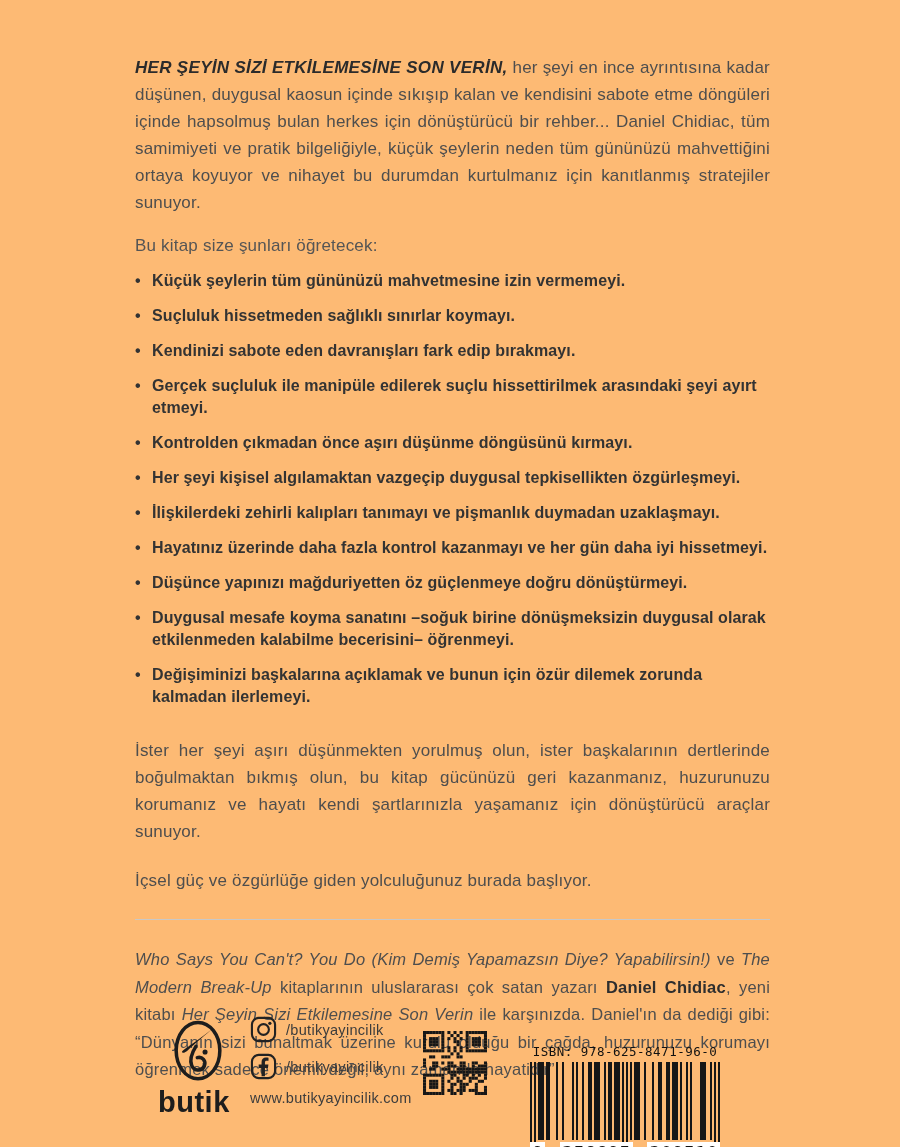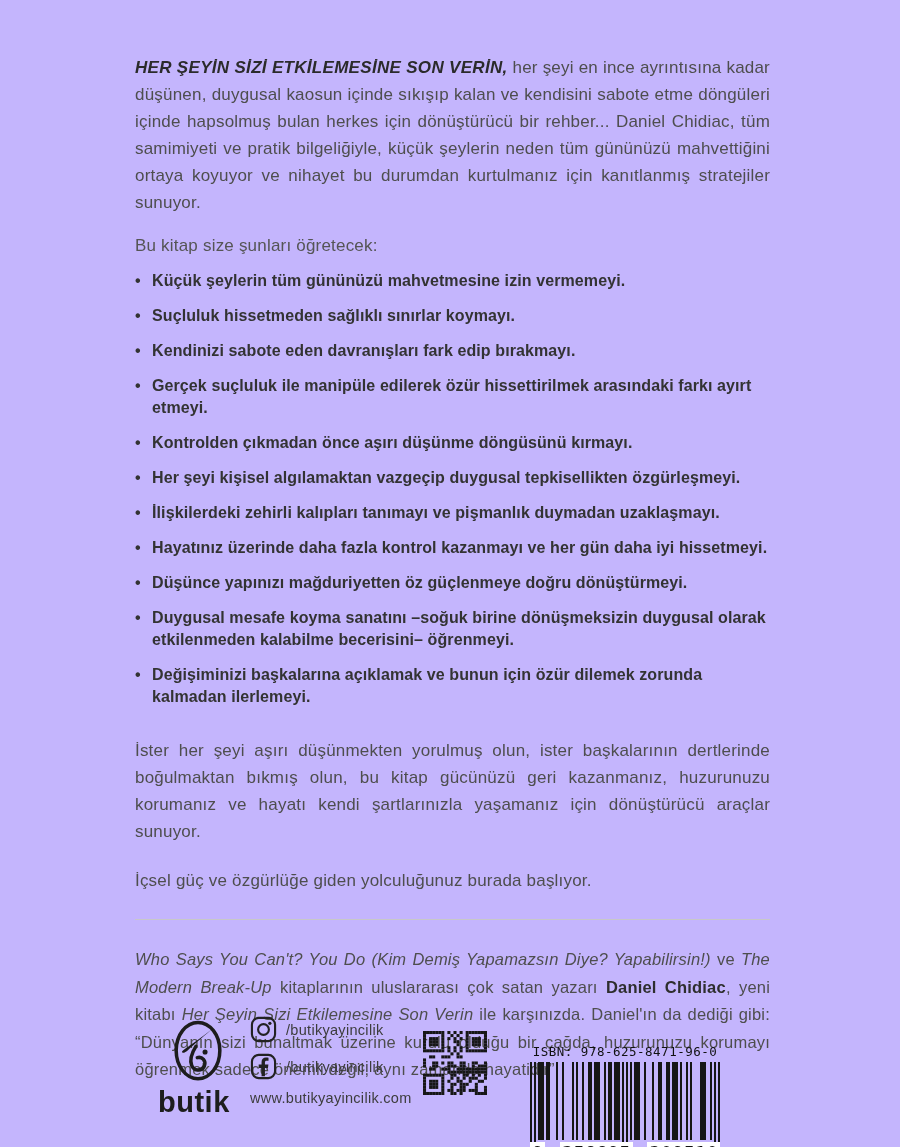--- a/index.html
+++ b/index.html
@@ -1,18 +1,18 @@
 <!DOCTYPE html>
 <html><head>
 <meta charset="utf-8">
 <style>
   html,body{margin:0;padding:0;background:#ffffff;}
   body{font-family:"Liberation Sans","DejaVu Sans",sans-serif;}
   .page{
-    position:relative;width:900px;height:1147px;background:#c4b5fd;
+    position:relative;width:900px;height:1147px;background:#fdba74;
     box-sizing:border-box;padding:54px 130px 0 135px;overflow:hidden;
     color:#4b4b4b;
   }
   .para{
     font-size:17px;line-height:27px;text-align:justify;color:#4e4e4e;
     margin:0 0 0 0;letter-spacing:.2px;
   }
   .lead{font-weight:bold;font-style:italic;color:#2b2b2b;letter-spacing:.3px;}
   .list-intro{font-size:17px;color:#555;margin:20px 0 14px 0;letter-spacing:.2px;}
   ul.teach{list-style:none;margin:0;padding:0;}
@@ -57,21 +57,21 @@
 <div class="page">
 
   <p class="para"><span class="lead">HER ŞEYİN SİZİ ETKİLEMESİNE SON VERİN,</span><span> her şeyi en ince ayrıntısına kadar düşünen, duygusal kaosun içinde sıkışıp kalan ve kendisini sabote etme döngüleri içinde hapsolmuş bulan herkes için dönüştürücü bir rehber... Daniel Chidiac, tüm samimiyeti ve pratik bilgeliğiyle, küçük şeylerin neden tüm gününüzü mahvettiğini ortaya koyuyor ve nihayet bu durumdan kurtulmanız için kanıtlanmış stratejiler sunuyor.</span></p>
 
   <p class="list-intro">Bu kitap size şunları öğretecek:</p>
 
   <ul class="teach">
     <li>Küçük şeylerin tüm gününüzü mahvetmesine izin vermemeyi.</li>
     <li>Suçluluk hissetmeden sağlıklı sınırlar koymayı.</li>
     <li>Kendinizi sabote eden davranışları fark edip bırakmayı.</li>
-    <li>Gerçek suçluluk ile manipüle edilerek özür hissettirilmek arasındaki farkı ayırt etmeyi.</li>
+    <li>Gerçek suçluluk ile manipüle edilerek suçlu hissettirilmek arasındaki şeyi ayırt etmeyi.</li>
     <li>Kontrolden çıkmadan önce aşırı düşünme döngüsünü kırmayı.</li>
     <li>Her şeyi kişisel algılamaktan vazgeçip duygusal tepkisellikten özgürleşmeyi.</li>
     <li>İlişkilerdeki zehirli kalıpları tanımayı ve pişmanlık duymadan uzaklaşmayı.</li>
     <li>Hayatınız üzerinde daha fazla kontrol kazanmayı ve her gün daha iyi hissetmeyi.</li>
     <li>Düşünce yapınızı mağduriyetten öz güçlenmeye doğru dönüştürmeyi.</li>
     <li>Duygusal mesafe koyma sanatını –soğuk birine dönüşmeksizin duygusal olarak etkilenmeden kalabilme becerisini– öğrenmeyi.</li>
     <li>Değişiminizi başkalarına açıklamak ve bunun için özür dilemek zorunda kalmadan ilerlemeyi.</li>
   </ul>
 
   <p class="para closing">İster her şeyi aşırı düşünmekten yorulmuş olun, ister başkalarının dertlerinde boğulmaktan bıkmış olun, bu kitap gücünüzü geri kazanmanız, huzurunuzu korumanız ve hayatı kendi şartlarınızla yaşamanız için dönüştürücü araçlar sunuyor.</p>

